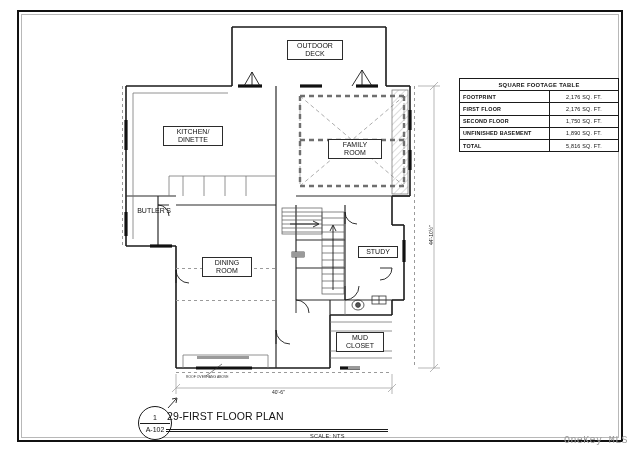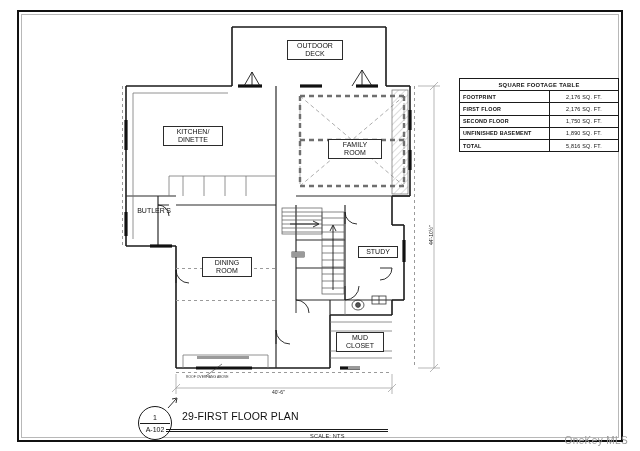--- a/index.html
+++ b/index.html
@@ -134,21 +134,21 @@
     margin: 1px auto;
   }
   .tb-circle .tb-sheet {
     display: block;
     font-size: 7px;
     line-height: 9px;
     color: #111;
   }
   .tb-title {
     position: absolute;
-    left: 44px; top: 6px;
+    left: 29px; top: 6px;
     font-size: 10.5px;
     color: #111111;
     letter-spacing: 0.1px;
     white-space: nowrap;
   }
   .tb-rule {
     position: absolute;
     left: 28px; top: 25px;
     width: 222px; height: 1px;
     background: #1a1a1a;
@@ -179,21 +179,21 @@
     transform-origin: left top;
   }
 
   
   .watermark {
     position: absolute;
     right: 12px; bottom: 5px;
     font-size: 10px;
     color: #9b9b9b;
     letter-spacing: 0.4px;
-    font-family: Liberation Sans, sans-serif;
+    font-family: Liberation Mono, monospace;
   }
 
   
   .svg-layer {
     position: absolute;
     left: 0; top: 0;
     width: 640px; height: 451px;
     pointer-events: none;
   }
   .note-text {

